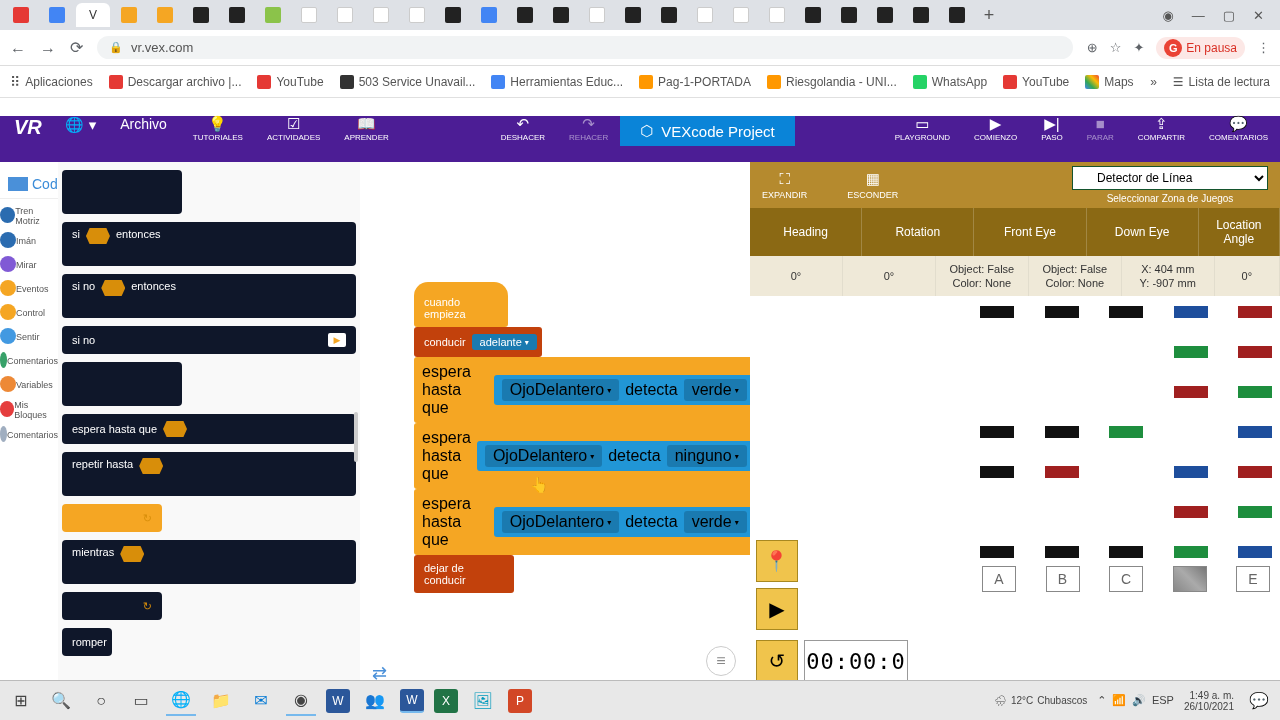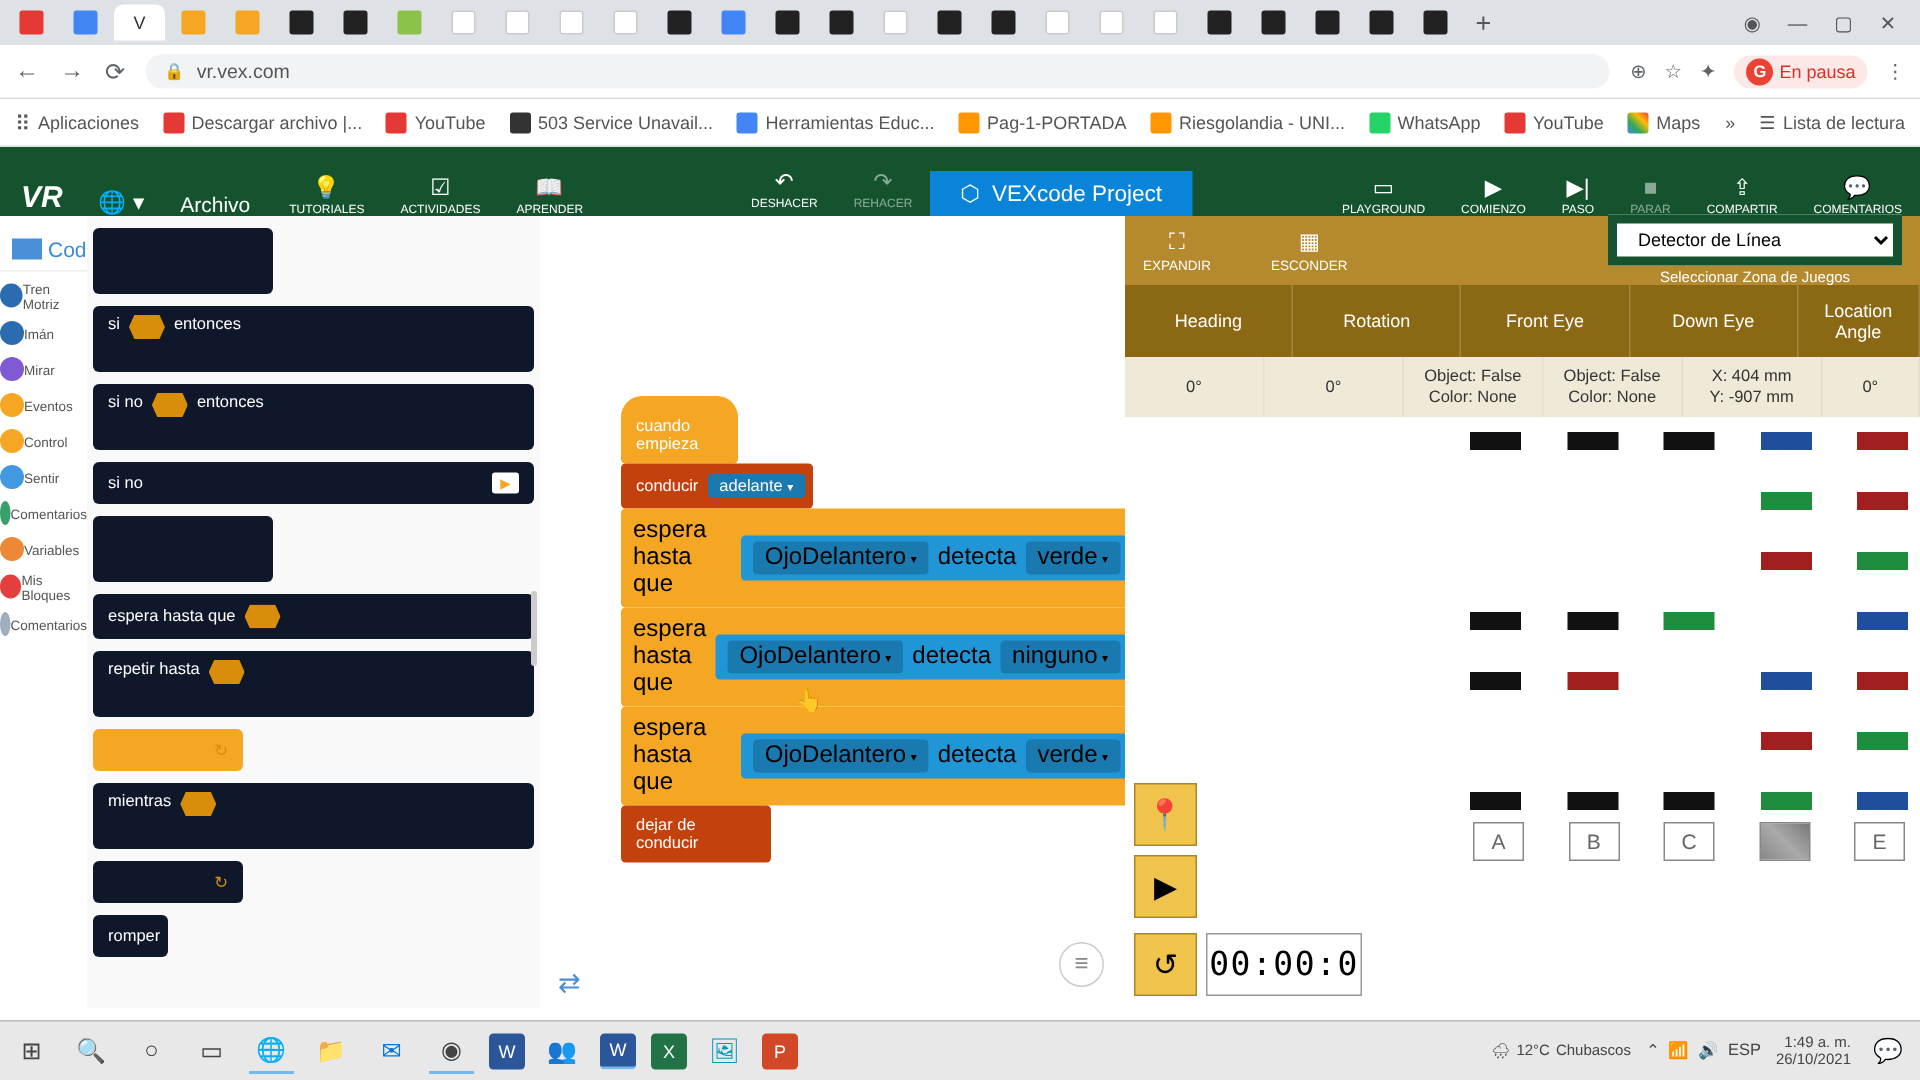--- a/index.html
+++ b/index.html
@@ -20,21 +20,21 @@
 .lock { color: #5f6368; font-size: 11px; }
 .ext-area { display: flex; align-items: center; gap: 12px; color: #5f6368; font-size: 13px; }
 .profile-pill { display: flex; gap: 4px; align-items: center; background:#fce8e6; padding: 2px 8px; border-radius: 12px; color:#d93025; font-size:12px;}
 .prof-circle { width:18px;height:18px;border-radius:50%;background:#ea4335;color:#fff;display:flex;align-items:center;justify-content:center;font-size:11px;font-weight:bold;}
 
 .bookmarks { height: 32px; background: #fff; display: flex; align-items: center; padding: 0 10px; gap: 16px; font-size: 12px; color: #555; border-bottom: 1px solid #e0e0e0; }
 .bm { display: flex; align-items: center; gap: 5px; cursor: pointer; }
 .bm-icon { width: 14px; height: 14px; border-radius: 2px; }
 
 
-.vex-header { height: 46px; background: #14532d; display: flex; align-items: flex-end; color: #fff; }
+.vex-header { height: 46px; background: #4c1d95; display: flex; align-items: flex-start; color: #fff; margin-top: 18px; }
 .vex-logo { font-weight: bold; font-style: italic; font-size: 20px; padding: 0 14px; }
 .globe { padding: 0 10px; font-size: 15px; }
 .archivo { padding: 0 14px; font-size: 14px; }
 .vex-btn { display: flex; flex-direction: column; align-items: center; padding: 0 12px; font-size: 8px; cursor: pointer; }
 .vex-btn .ico { font-size: 15px; line-height: 1; margin-bottom: 2px; }
 .vex-spacer { flex: 1; display: flex; justify-content: center; }
 .undo-redo { display: flex; gap: 0; }
 .project-name { background: #0a84d8; padding: 6px 20px; font-size: 15px; display: flex; align-items: center; gap: 8px; }
 .right-btns { display: flex; margin-left: auto; }
 .right-btns .vex-btn.disabled { opacity: 0.5; }
@@ -51,39 +51,39 @@
 .block-palette { flex: 1; padding: 8px 4px; overflow: hidden; }
 .pblock { background: #0f172a; color: #fff; font-size: 11px; padding: 7px 10px; margin-bottom: 8px; border-radius: 4px; display: flex; align-items: center; gap: 6px; min-height:28px; position: relative; }
 .pblock .hex { width: 24px; height: 16px; background: #d88e0a; clip-path: polygon(15% 0, 85% 0, 100% 50%, 85% 100%, 15% 100%, 0 50%); }
 .pblock.tall { height: 44px; align-items: flex-start; padding-top:6px;}
 .pblock .play { margin-left: auto; background:#fff; color:#f5a623; width:18px;height:14px; display:flex;align-items:center;justify-content:center;font-size:9px;border-radius:2px;}
 
 
 .canvas { flex: 1; position: relative; background: #fff; }
 .script-stack { position: absolute; left: 54px; top: 120px; }
 .block { color: #fff; font-size: 11px; padding: 7px 10px; display: flex; align-items: center; gap: 6px; }
-.hat { background: #f5a623; border-radius: 14px 14px 3px 3px; width: 78px; padding-top:14px; padding-bottom:7px;}
+.hat { background: #f5a623; border-radius: 14px 14px 3px 3px; width: 94px; padding-top:14px; padding-bottom:7px;}
 .blue-block { background: #c2410c; border-radius: 3px; }
 .drop { background: #1a7ab0; padding: 2px 8px; border-radius: 3px; display: inline-flex; gap: 3px; align-items: center; }
 .drop::after { content: "▾"; font-size: 8px; }
 .orange-wrap { background: #f5a623; padding: 6px 8px; border-radius: 3px; display: flex; align-items: center; gap: 6px; }
 .sensor-pill { background: #2196d6; padding: 4px 8px; border-radius: 3px; display: flex; gap: 6px; align-items: center; }
 .q { background: #1a7ab0; width: 16px; height: 16px; border-radius: 3px; display: flex; align-items: center; justify-content: center; font-size: 10px; }
 .cursor-hand { position: absolute; left: 116px; top: 194px; font-size: 15px; }
 .round-btn { position: absolute; right: 14px; bottom: 14px; width: 30px; height: 30px; border: 1px solid #ccc; border-radius: 50%; display: flex; align-items: center; justify-content: center; color: #888; background:#fff; font-size:16px;}
 .divider-handle { position:absolute; left:-6px; top:250px; width:4px; height:50px; background:#ccc; border-radius:2px;}
 .switch-btn { position:absolute; left:12px; bottom:6px; font-size:18px; color:#4a90d9;}
 
 
 .playground { width: 530px; display: flex; flex-direction: column; }
 .pg-header { height: 46px; background: #b58a2e; display: flex; align-items: center; padding: 0 12px; gap: 40px; }
 .pg-btn { display: flex; flex-direction: column; align-items: center; color: #fff; font-size: 9px; cursor: pointer; }
 .pg-btn .ico { font-size: 15px; margin-bottom: 2px; }
 .pg-right { margin-left: auto; display: flex; flex-direction: column; align-items: center; gap: 3px; }
-.pg-select { width: 196px; font-size: 12px; padding: 3px 10px; border: 6px solid #14532d; background:#fff; }
+.pg-select { width: 196px; font-size: 12px; padding: 3px 20px; border: 1px solid #14532d; background:#fff; }
 .pg-sub { color: #fff; font-size: 10px; text-align: right; }
 
 .sensor-table { display: flex; background: #8b6914; color: #fff; font-size: 12px; height: 48px; }
 .sensor-table > div { flex: 1; display: flex; align-items: center; justify-content: center; text-align: center; border-right: 1px solid rgba(255,255,255,0.2); padding: 2px 4px; line-height:1.2;}
 .sensor-values { display: flex; background: #efe9d8; font-size: 11px; color: #333; height: 40px; }
 .sensor-values > div { flex: 1; display: flex; flex-direction:column; align-items: center; justify-content: center; text-align: center; border-right: 1px solid rgba(0,0,0,0.05); line-height:1.3;}
 
 .field { flex: 1; background: #fff; position: relative; }
 .field-grid { position: absolute; right: 8px; top: 10px; width: 292px; }
 .frow { display: flex; justify-content: space-between; margin-bottom: 28px; }

